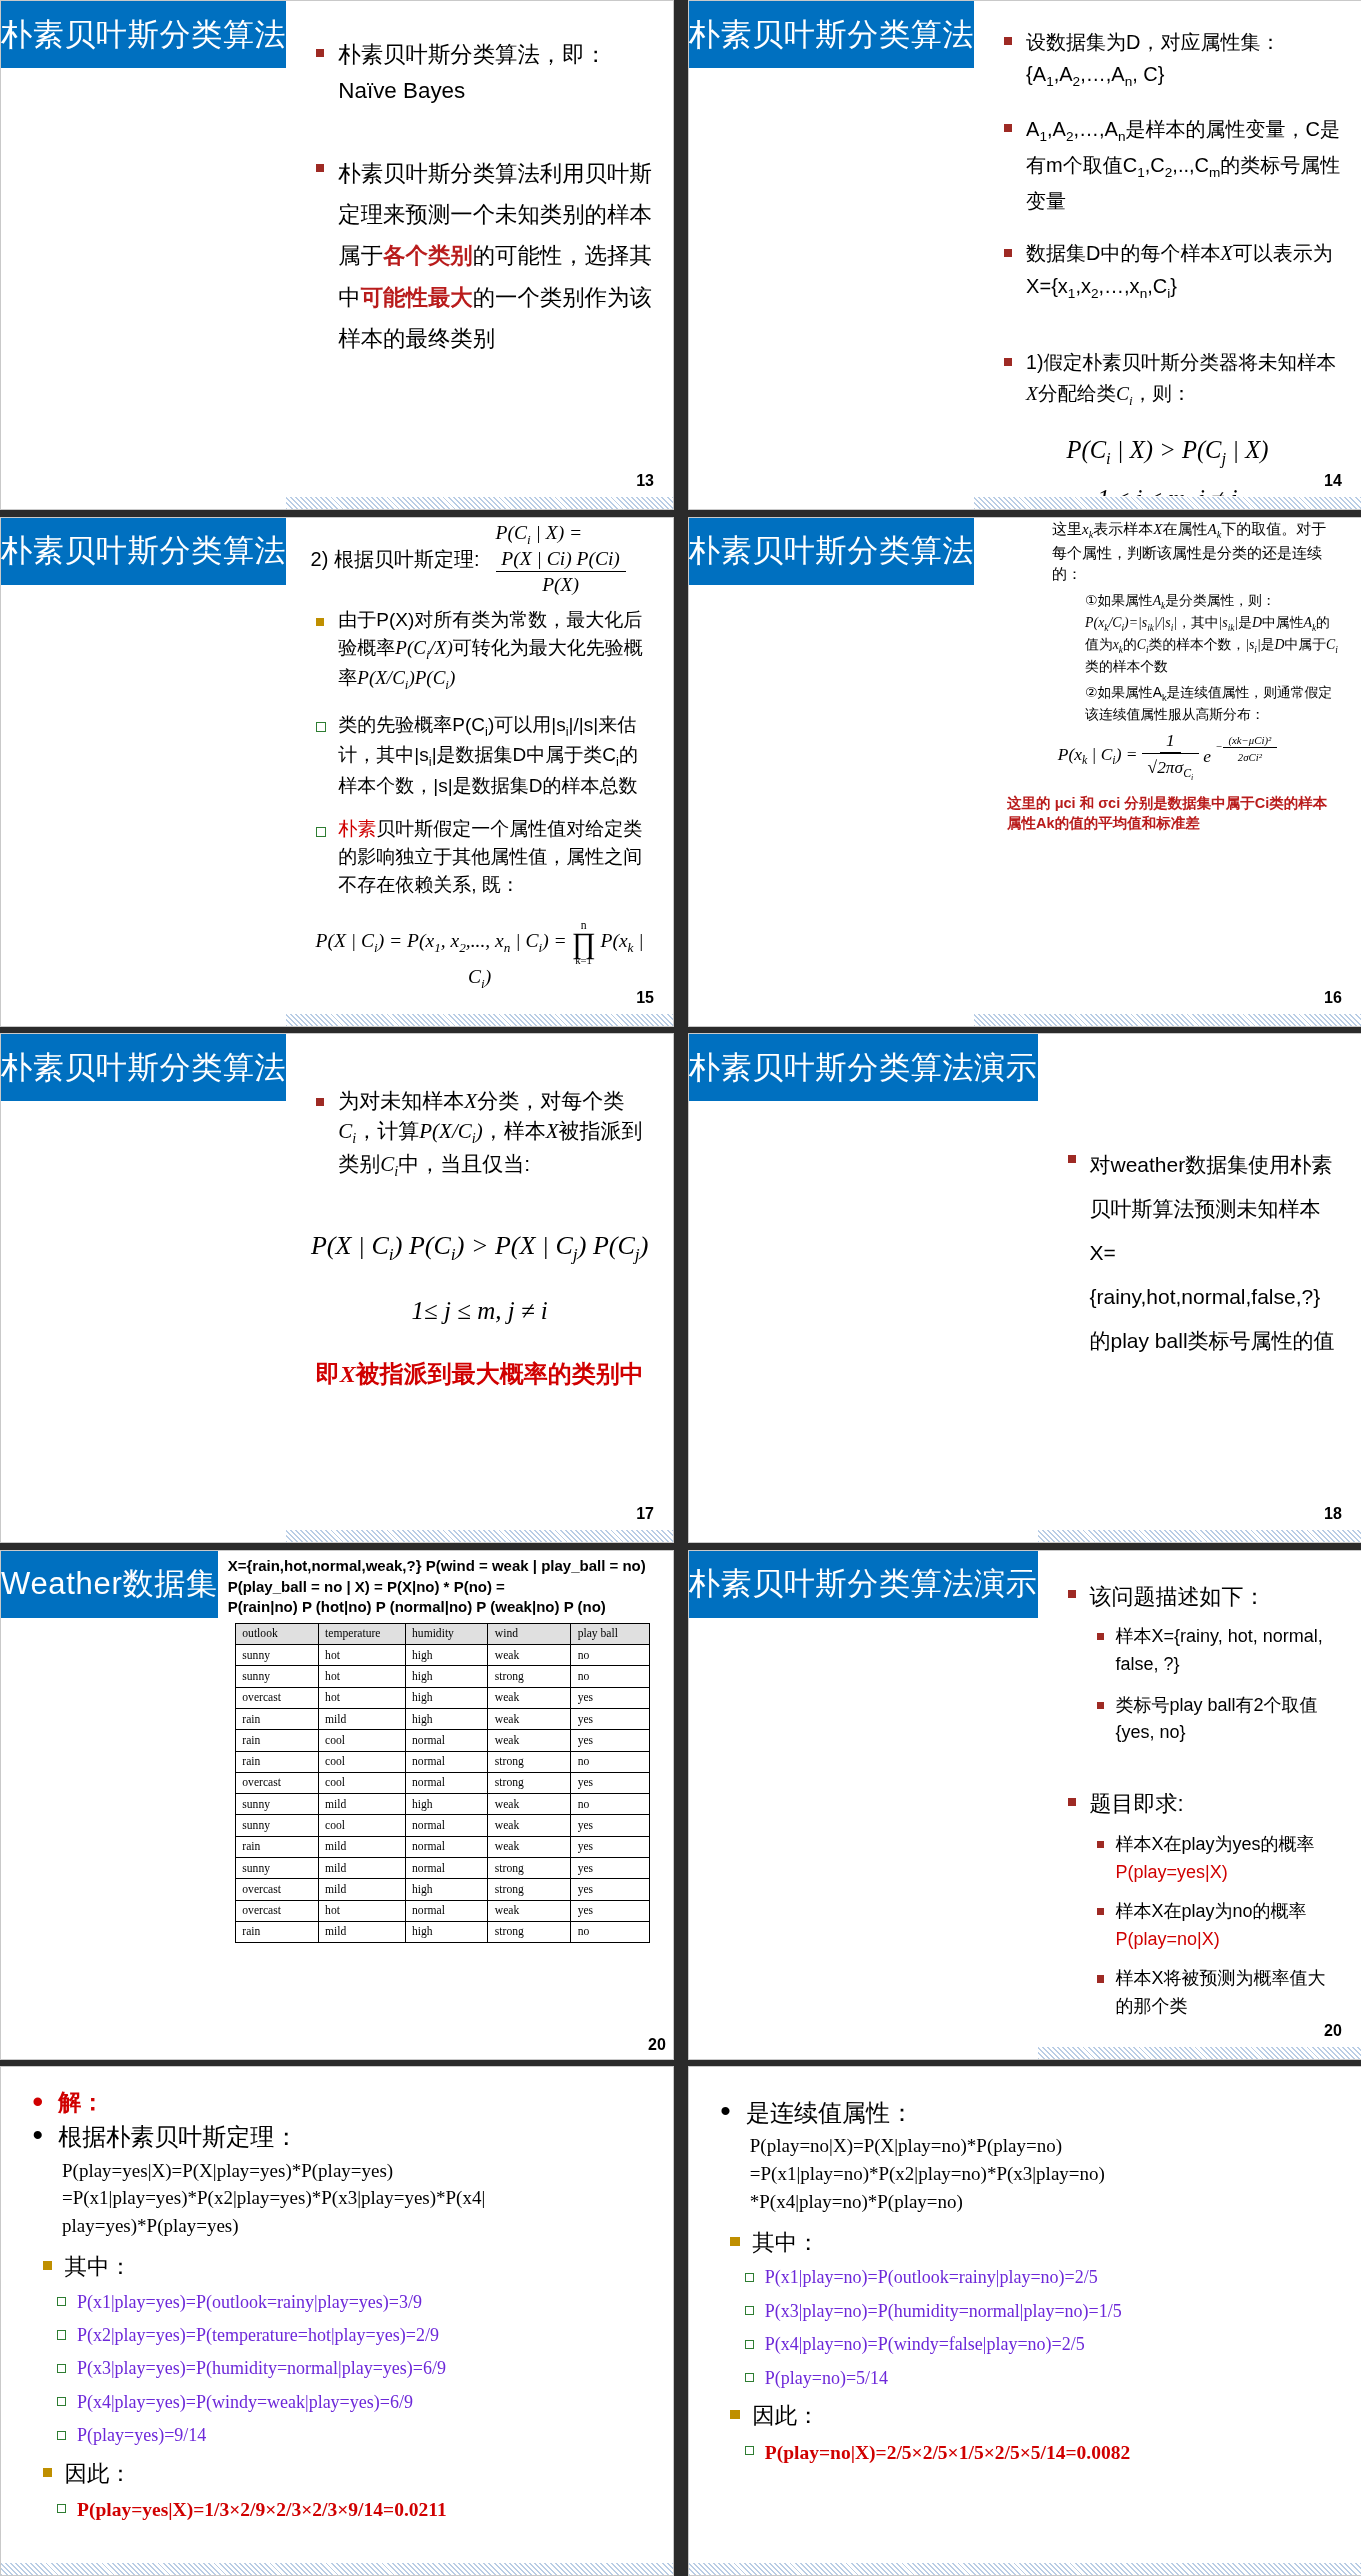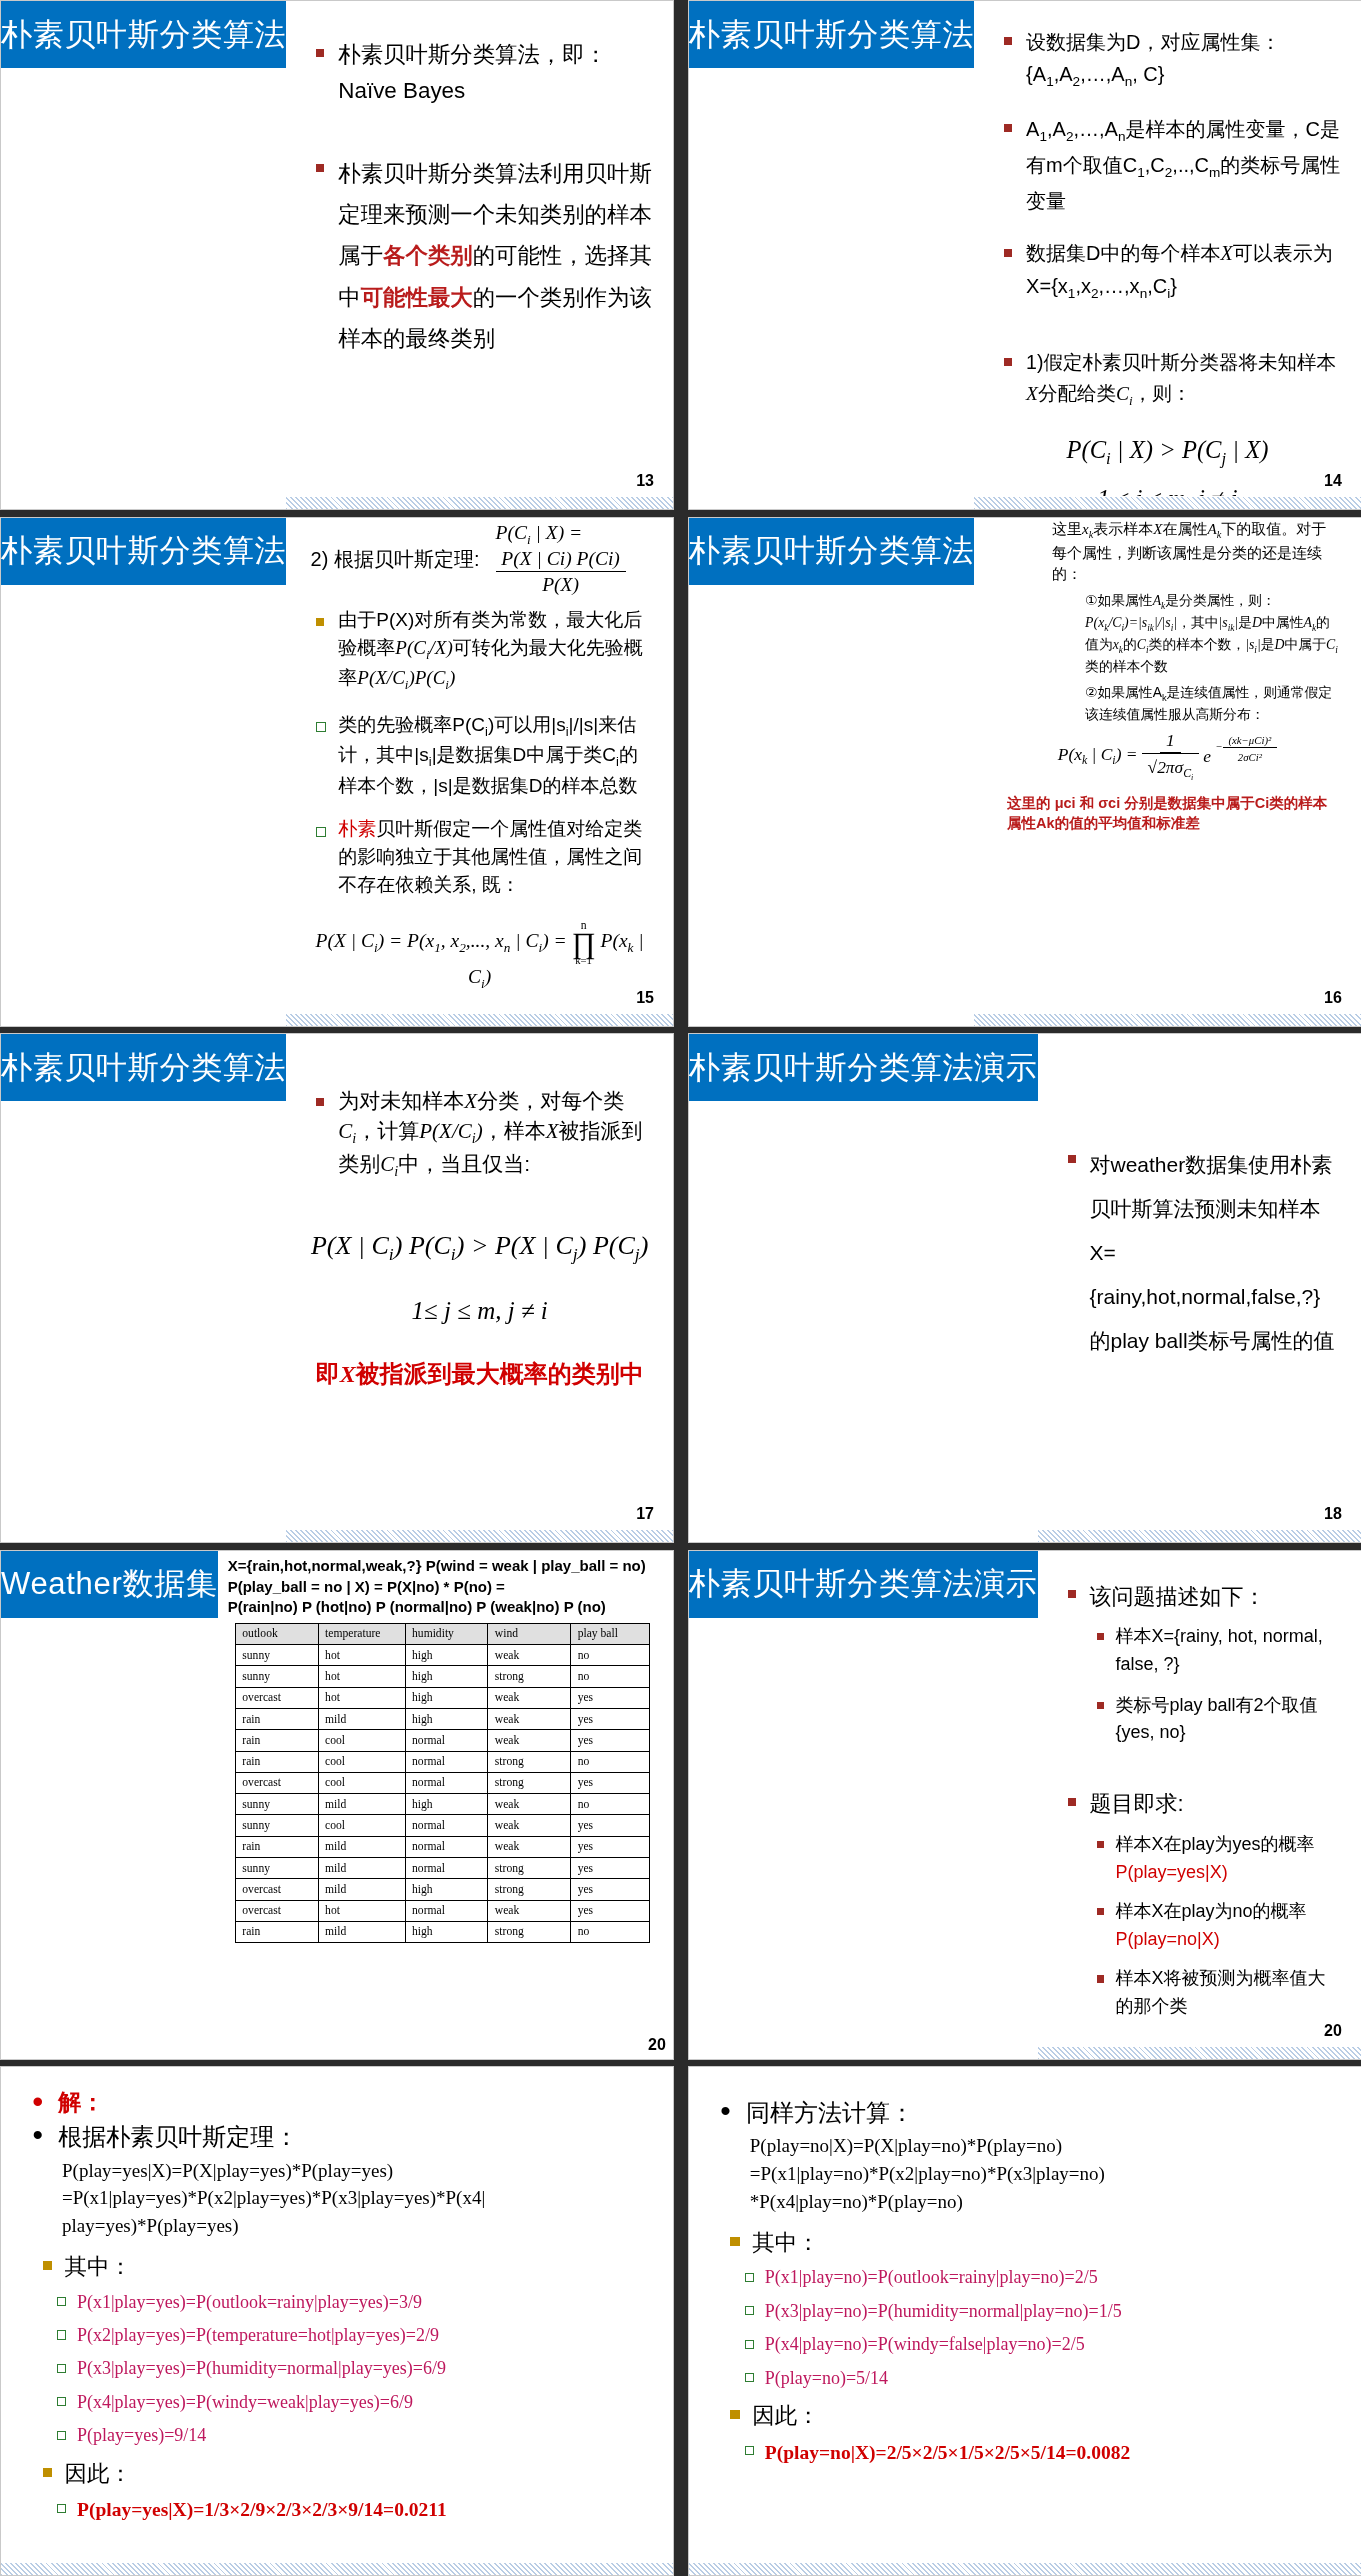--- a/index.html
+++ b/index.html
@@ -144,21 +144,21 @@
   
   .noTitle .body{padding-top:16px;}
   .calc{
     font-family:"Liberation Serif","DejaVu Serif",serif;
     font-size:19px;line-height:1.45;margin:4.3px 0 11.6px 41px;color:#000;
   }
   .sub-list{list-style:none;margin:0 0 0 30px;padding:0;}
   .sub-list li{
     position:relative;padding-left:26px;margin-bottom:10px;
     font-size:18px;font-family:"Liberation Serif","DejaVu Serif",serif;
-    color:#be185d;line-height:1.3;
+    color:#6d28d9;line-height:1.3;
   }
   .sub-list li::before{
     content:"";position:absolute;left:5.8px;top:6.5px;
     width:7.2px;height:7.2px;background:#ffffff;border:1.8px solid #2e7d32;
   }
   .sub-list li.bold-red{color:#d00000;font-weight:bold;font-size:19.5px;}
   .hdr2{
     position:relative;padding-left:29px;margin:10px 0 8.7px 14.5px;
     font-size:22.4px;color:#000;
   }
@@ -536,21 +536,21 @@
       <div class="hdr2">因此：</div>
       <ul class="sub-list">
         <li class="bold-red">P(play=yes|X)=1/3×2/9×2/3×2/3×9/14=0.0211</li>
       </ul>
       <div class="footerband"></div>
     </div>
   </div>
 
   <div class="slide noTitle">
     <div class="body" style="padding-top:20px;">
-      <div class="topdot" style="font-size:24px;margin-top:10px;">同样方法计算：</div>
+      <div class="topdot" style="font-size:24px;margin-top:10px;">是连续值属性：</div>
       <div class="calc">
         <div>P(play=no|X)=P(X|play=no)*P(play=no)</div>
         <div>=P(x1|play=no)*P(x2|play=no)*P(x3|play=no)</div>
         <div>*P(x4|play=no)*P(play=no)</div>
       </div>
       <div class="hdr2">其中：</div>
       <ul class="sub-list">
         <li>P(x1|play=no)=P(outlook=rainy|play=no)=2/5</li>
         <li>P(x3|play=no)=P(humidity=normal|play=no)=1/5</li>
         <li>P(x4|play=no)=P(windy=false|play=no)=2/5</li>

